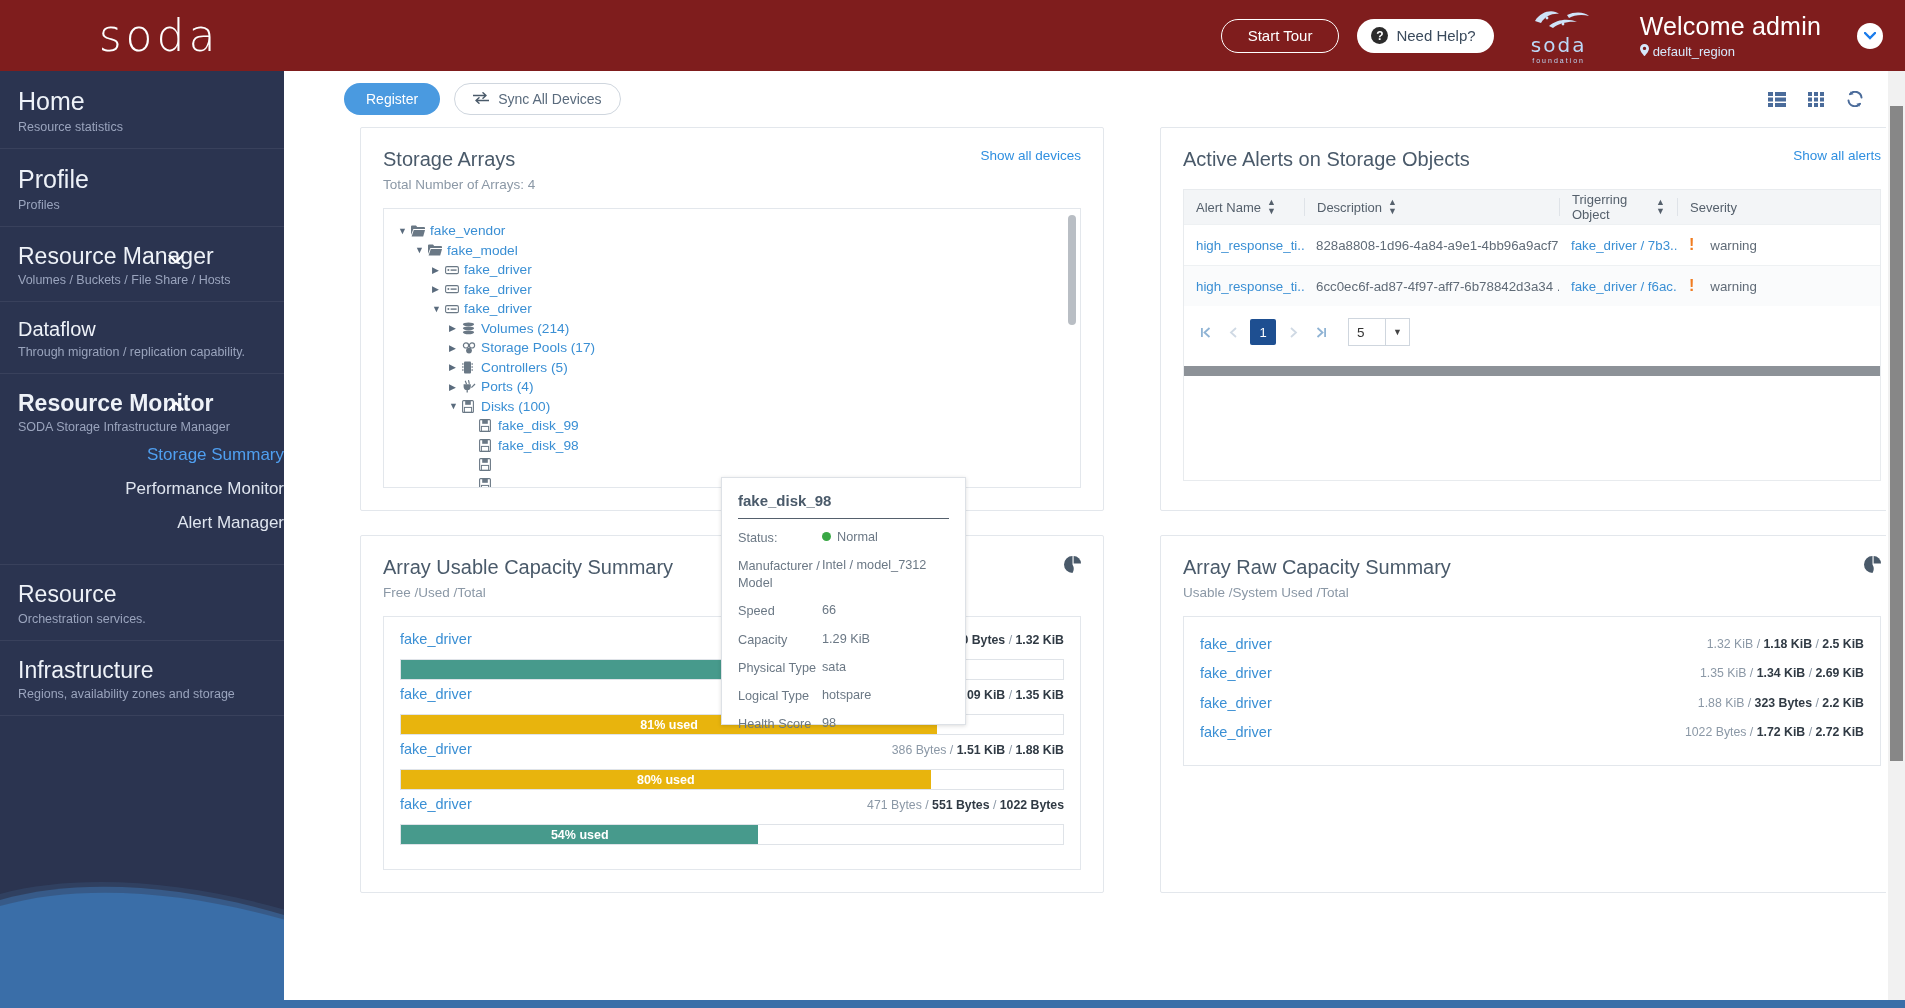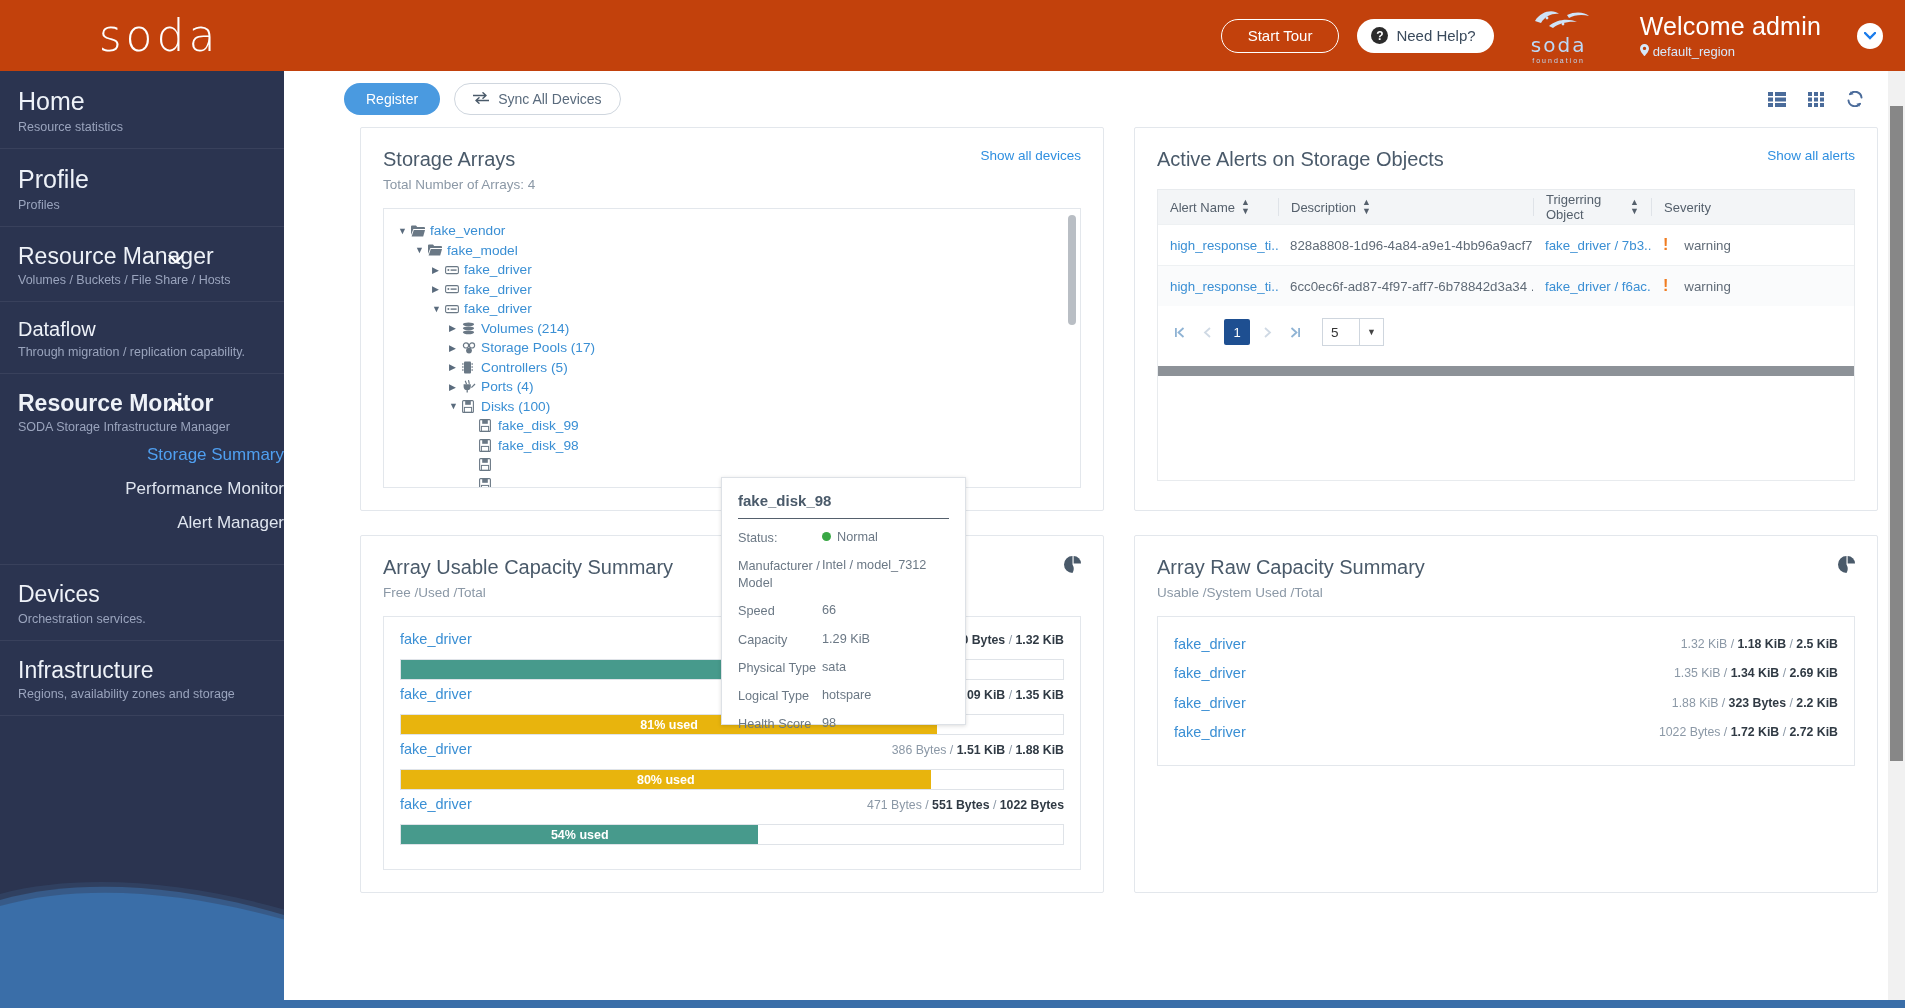--- a/index.html
+++ b/index.html
@@ -6,21 +6,21 @@
   html, body {
     width: 1905px; height: 1008px;
     font-family: "Liberation Sans", sans-serif;
     overflow: hidden; background: #fff;
   }
   #root { position: relative; width: 1905px; height: 1008px; }
 
   
   .topbar {
     position: absolute; top: 0; left: 0; width: 1905px; height: 71px;
-    background: #c2410c; display: flex; align-items: center;
+    background: #7f1d1d; display: flex; align-items: center;
   }
   .logo {
     width: 318px; text-align: center; color: #fff;
     font-size: 44px; font-weight: 300; letter-spacing: 4px;
     font-family: "DejaVu Sans", sans-serif;
   }
   .topbar-spacer { flex: 1; }
   .btn-tour {
     height: 34px; padding: 0 26px; border-radius: 18px;
     border: 1px solid #ffffff; background: transparent; color: #fff;
@@ -97,21 +97,21 @@
     height: 32px; padding: 0 18px; border-radius: 16px;
     border: 1px solid #cfd6de; background: #fff; color: #5a6b7d; font-size: 14px;
     display: flex; align-items: center; gap: 9px; margin-left: 14px; cursor: pointer;
     font-family: "Liberation Sans", sans-serif;
   }
   .tb-spacer { flex: 1; }
   .tb-icons { display: flex; align-items: center; gap: 22px; color: #4a6b9a; }
   .tb-icons .ic { cursor: pointer; line-height: 0; }
 
   .grid {
-    display: grid; grid-template-columns: 744px 744px; gap: 0 30px;
+    display: grid; grid-template-columns: 744px 744px; gap: 0 56px;
     padding: 0 22px 0 42px;
   }
   .card {
     border: 1px solid #e3e7ec; background: #fff; border-radius: 2px;
     padding: 20px 22px 22px 22px; margin-bottom: 24px; position: relative;
   }
   .card-h { display: flex; align-items: flex-start; }
   .card-title { font-size: 20px; color: #4a5a6a; font-weight: 400; }
   .card-sub { font-size: 13.5px; color: #8b98a6; margin-top: 6px; }
   .card-link {
@@ -286,21 +286,21 @@
         </span>
         <div class="nav-sub">SODA Storage Infrastructure Manager</div>
         <div class="subitems">
           <div class="subitem active">Storage Summary</div>
           <div class="subitem">Performance Monitor</div>
           <div class="subitem">Alert Manager</div>
         </div>
       </div>
 
       <div class="nav-group g-svc">
-        <div class="nav-title">Devices</div>
+        <div class="nav-title">Resource</div>
         <div class="nav-sub">Orchestration services.</div>
       </div>
 
       <div class="nav-group g-inf">
         <div class="nav-title">Infrastructure</div>
         <div class="nav-sub">Regions, availability zones and storage</div>
       </div>
 
 
     </div>

